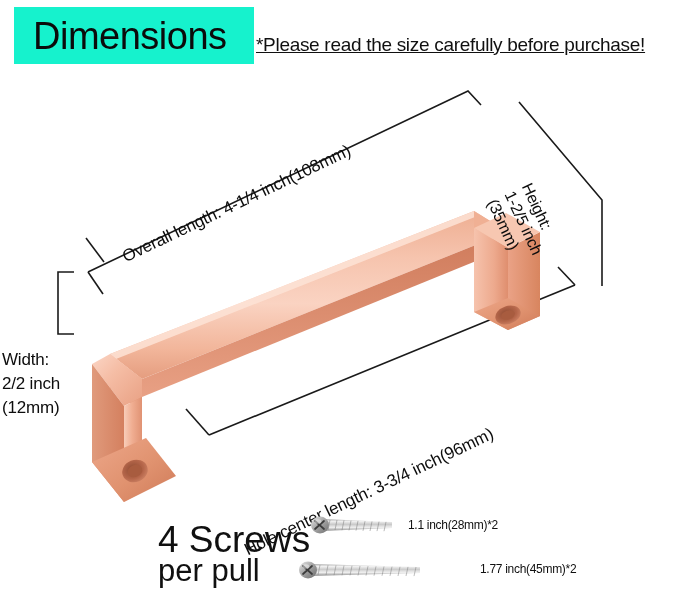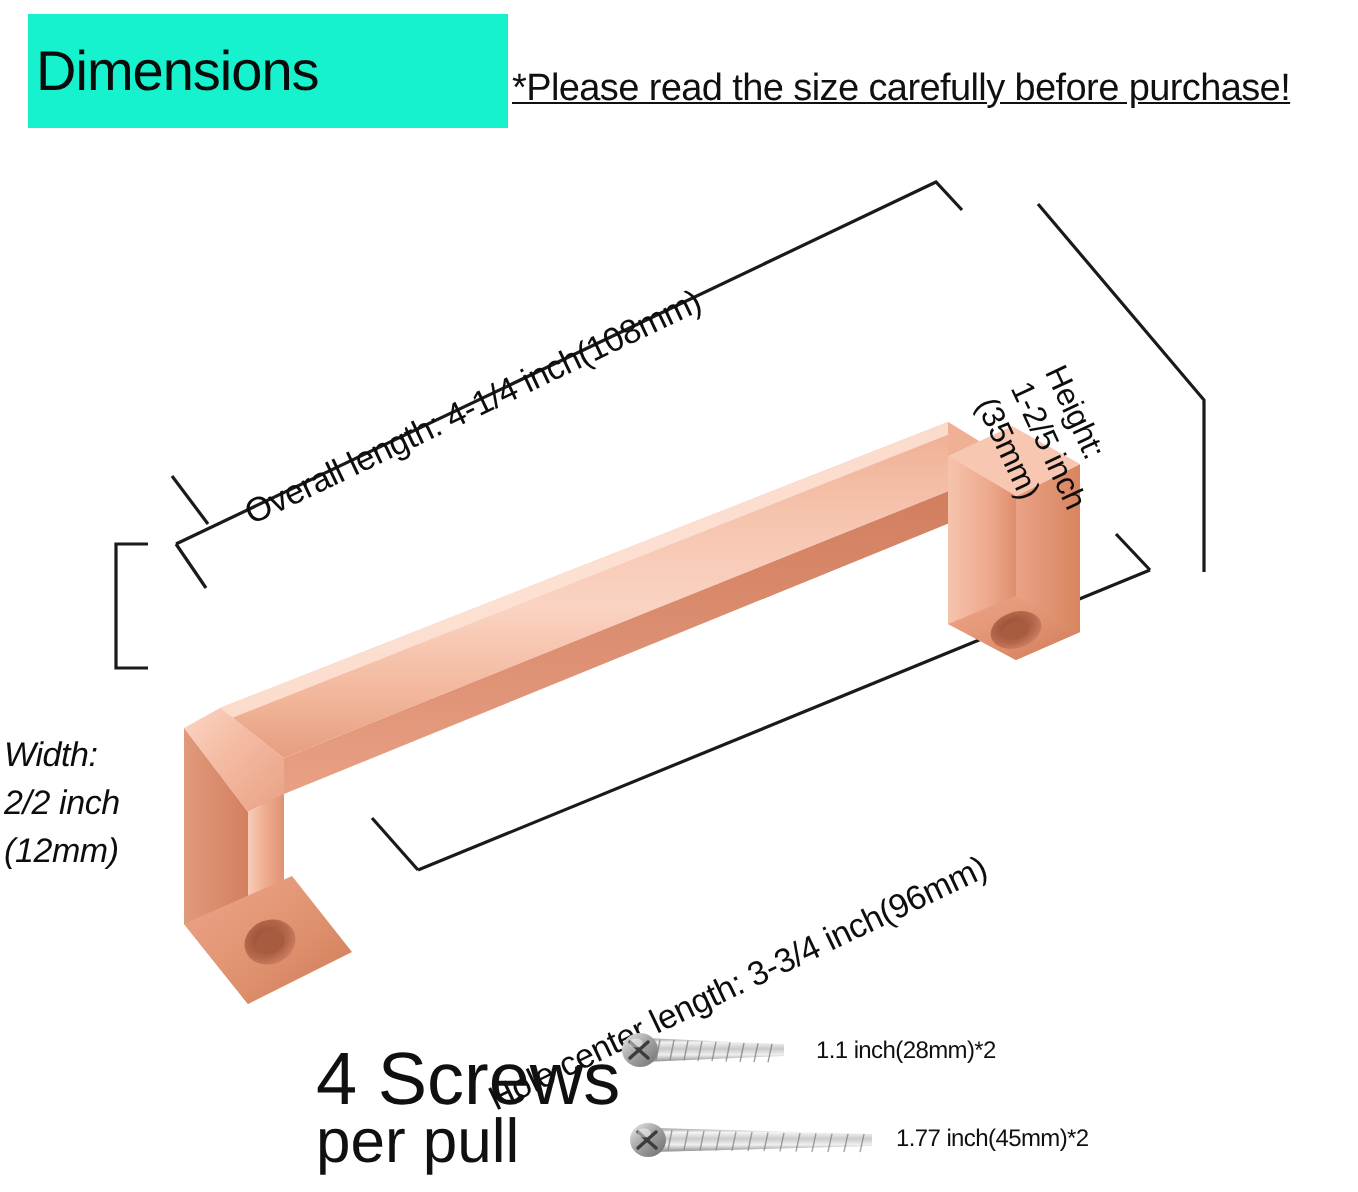--- a/index.html
+++ b/index.html
@@ -25,26 +25,26 @@
     left: 14px;
     top: 7px;
     width: 240px;
     height: 57px;
     background: #16f2cd;
     display: flex;
     align-items: center;
     justify-content: flex-start;
   }
   #header-title-text {
-    font-size: 28px;
+    font-size: 38px;
     line-height: 44px;
     font-weight: 400;
     letter-spacing: -0.5px;
     color: #0b0b0b;
-    padding-left: 4px;
+    padding-left: 19px;
     white-space: nowrap;
   }
   #header-note {
     position: absolute;
     left: 256px;
     top: 34px;
     font-size: 19px;
     line-height: 22px;
     color: #101010;
     white-space: nowrap;
@@ -92,23 +92,22 @@
     transform-origin: left top;
     text-align: left;
   }
   #label-height .dim-line {
     display: block;
     font-size: 16px;
     line-height: 19px;
   }
   #label-width {
     left: 2px;
-    top: 294px;
+    top: 276px;
     transform: none;
-    font-style: italic;
   }
   #label-width .dim-line {
     display: block;
     font-size: 17px;
     line-height: 24px;
     white-space: nowrap;
   }
 
   
   #screws-section {
@@ -137,21 +136,21 @@
     line-height: 30px;
     color: #101010;
     white-space: nowrap;
   }
   .screw-row {
     position: absolute;
     display: flex;
     align-items: center;
   }
   #screw-row-1 { left: 308px; top: 12px; }
-  #screw-row-2 { left: 312px; top: 56px; }
+  #screw-row-2 { left: 296px; top: 56px; gap: 48px; }
   .screw-label {
     font-size: 12px;
     line-height: 22px;
     color: #101010;
     white-space: nowrap;
     letter-spacing: -0.3px;
   }
   #screw-label-1 { margin-left: 8px; }
   #screw-label-2 { margin-left: 4px; }
 </style>

